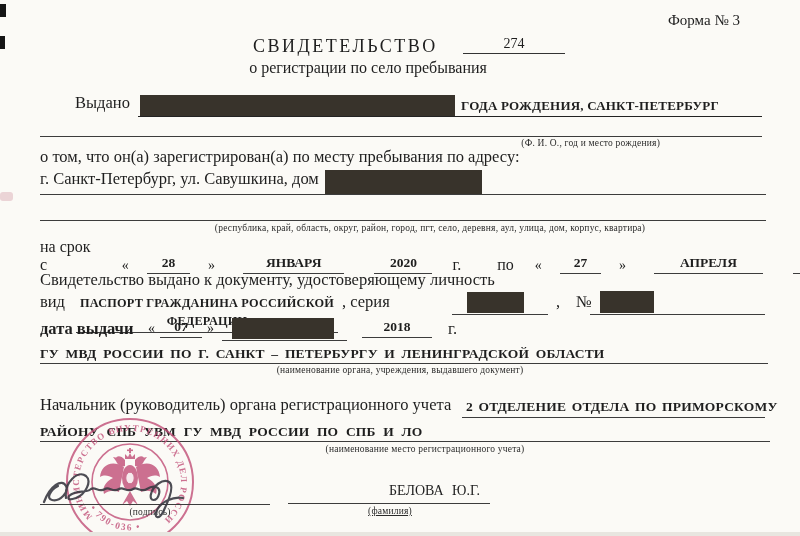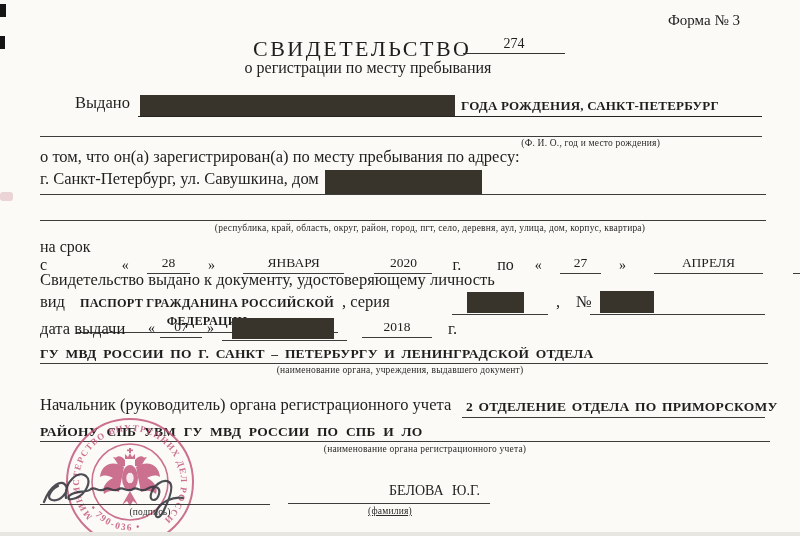--- a/index.html
+++ b/index.html
@@ -8,44 +8,44 @@
     background:#fbfaf6;color:#1e1e1e;
     font-family:"Liberation Serif","DejaVu Serif",serif;
   }
   .abs{position:absolute;}
   .line{position:absolute;height:0;border-bottom:1.2px solid #3c3c3c;}
   .line.heavy{border-bottom:1.6px solid #222;}
   .caption{font-size:9.5px;color:#2a2a2a;text-align:center;letter-spacing:.2px;}
   .label{font-size:16.5px;}
   .val{font-weight:bold;font-size:13.5px;letter-spacing:.2px;}
   .cell{display:inline-block;text-align:center;border-bottom:1.2px solid #3c3c3c;
-        padding-bottom:2px;font-weight:normal;font-size:13.5px;}
+        padding-bottom:2px;font-weight:bold;font-size:13.5px;}
   .redact{position:absolute;background:#38332b;}
   .quote{font-size:14px;}
   .period-row{display:flex;align-items:flex-end;font-size:16px;}
   .period-row .cell{margin:0 2px;}
   .artifact{position:absolute;left:0;background:#151515;}
   .smudge{position:absolute;left:0;background:rgba(205,140,155,.35);border-radius:3px;}
 </style>
 </head>
 <body>
 
 <div class="page">
 
   <div class="artifact" style="top:4px;width:6px;height:13px;"></div>
   <div class="artifact" style="top:36px;width:5px;height:13px;"></div>
   <div class="smudge" style="top:192px;width:13px;height:9px;"></div>
 
   <div class="abs" style="left:668px;top:12px;font-size:15px;">Форма № 3</div>
 
-  <div class="abs" style="left:253px;top:36px;font-size:22px;letter-spacing:2.5px;">СВИДЕТЕЛЬСТВО</div>
+  <div class="abs" style="left:253px;top:36px;font-size:18px;letter-spacing:2.5px;">СВИДЕТЕЛЬСТВО</div>
   <div class="abs" style="left:463px;top:36px;width:102px;border-bottom:1.3px solid #333;text-align:center;font-size:14px;padding-bottom:1px;">
     <span>274</span>
   </div>
-  <div class="abs" style="left:208px;top:59px;width:320px;text-align:center;font-size:16px;">о регистрации по месту пребывания</div>
+  <div class="abs" style="left:208px;top:59px;width:320px;text-align:center;font-size:16px;">о регистрации по село пребывания</div>
 
   <div class="abs label" style="left:75px;top:93px;">Выдано</div>
   <div class="redact" style="left:140px;top:95px;width:315px;height:21px;"></div>
   <div class="abs val" style="left:461px;top:98px;font-size:13px;">ГОДА РОЖДЕНИЯ, САНКТ-ПЕТЕРБУРГ</div>
   <div class="line heavy" style="left:138px;top:116px;width:624px;"></div>
 
   <div class="line" style="left:40px;top:136px;width:722px;"></div>
   <div class="abs caption" style="left:140px;top:138px;width:520px;text-align:right;">(Ф. И. О., год и место рождения)</div>
 
   <div class="abs label" style="left:40px;top:147px;">о том, что он(а) зарегистрирован(а) по месту пребывания по адресу:</div>
@@ -79,39 +79,39 @@
     <span class="val" style="font-size:12.3px;">ПАСПОРТ ГРАЖДАНИНА РОССИЙСКОЙ ФЕДЕРАЦИИ</span>
   </div>
   <div class="abs label" style="left:342px;top:292px;">, серия</div>
   <div class="redact" style="left:467px;top:292px;width:57px;height:21px;"></div>
   <div class="line" style="left:452px;top:314px;width:96px;"></div>
   <div class="abs label" style="left:556px;top:292px;">,</div>
   <div class="abs label" style="left:576px;top:292px;">№</div>
   <div class="redact" style="left:600px;top:291px;width:54px;height:22px;"></div>
   <div class="line" style="left:590px;top:314px;width:175px;"></div>
 
-  <div class="abs label" style="left:40px;top:319px;">дата выдачи</div>
+  <div class="abs label" style="left:40px;top:319px;font-weight:bold;">дата выдачи</div>
   <div class="abs quote" style="left:148px;top:321px;">«</div>
   <div class="abs cell" style="left:160px;top:319px;width:42px;">07</div>
   <div class="abs quote" style="left:207px;top:321px;">»</div>
   <div class="redact" style="left:232px;top:318px;width:102px;height:21px;"></div>
   <div class="line" style="left:222px;top:340px;width:125px;"></div>
   <div class="abs cell" style="left:362px;top:319px;width:70px;">2018</div>
   <div class="abs label" style="left:448px;top:319px;">г.</div>
 
-  <div class="abs val" style="left:40px;top:346px;word-spacing:3px;">ГУ МВД РОССИИ ПО Г. САНКТ – ПЕТЕРБУРГУ И ЛЕНИНГРАДСКОЙ ОТДЕЛА</div>
+  <div class="abs val" style="left:40px;top:346px;word-spacing:3px;">ГУ МВД РОССИИ ПО Г. САНКТ – ПЕТЕРБУРГУ И ЛЕНИНГРАДСКОЙ ОБЛАСТИ</div>
   <div class="line" style="left:40px;top:363px;width:728px;"></div>
   <div class="abs caption" style="left:150px;top:365px;width:500px;">(наименование органа, учреждения, выдавшего документ)</div>
 
   <div class="abs label" style="left:40px;top:395px;">Начальник (руководитель) органа регистрационного учета</div>
   <div class="abs val" style="left:466px;top:399px;word-spacing:2px;">2 ОТДЕЛЕНИЕ ОТДЕЛА ПО ПРИМОРСКОМУ</div>
   <div class="line" style="left:462px;top:417px;width:303px;"></div>
   <div class="abs val" style="left:40px;top:424px;word-spacing:4px;">РАЙОНУ СПБ УВМ ГУ МВД РОССИИ ПО СПБ И ЛО</div>
   <div class="line" style="left:40px;top:441px;width:730px;"></div>
-  <div class="abs caption" style="left:200px;top:444px;width:450px;">(наименование органа регистрационного учета)</div>
+  <div class="abs caption" style="left:200px;top:444px;width:450px;">(наименование место регистрационного учета)</div>
 
   <svg class="abs" style="left:58px;top:412px;" width="160" height="124" viewBox="0 0 160 124">
     <g opacity="0.82">
       <circle cx="72" cy="70" r="63" fill="none" stroke="#c2527a" stroke-width="2"></circle>
       <circle cx="72" cy="70" r="38" fill="none" stroke="#c2527a" stroke-width="1.6"></circle>
       <defs>
         <path id="ringTop" d="M 36 106 A 51 51 0 1 1 108 106"></path>
         <path id="ringBottom" d="M 27 85 A 47 47 0 0 0 117 85"></path>
       </defs>
       <text font-family="Liberation Serif, serif" font-size="9" font-weight="bold" fill="#c2527a" letter-spacing="1.2">

